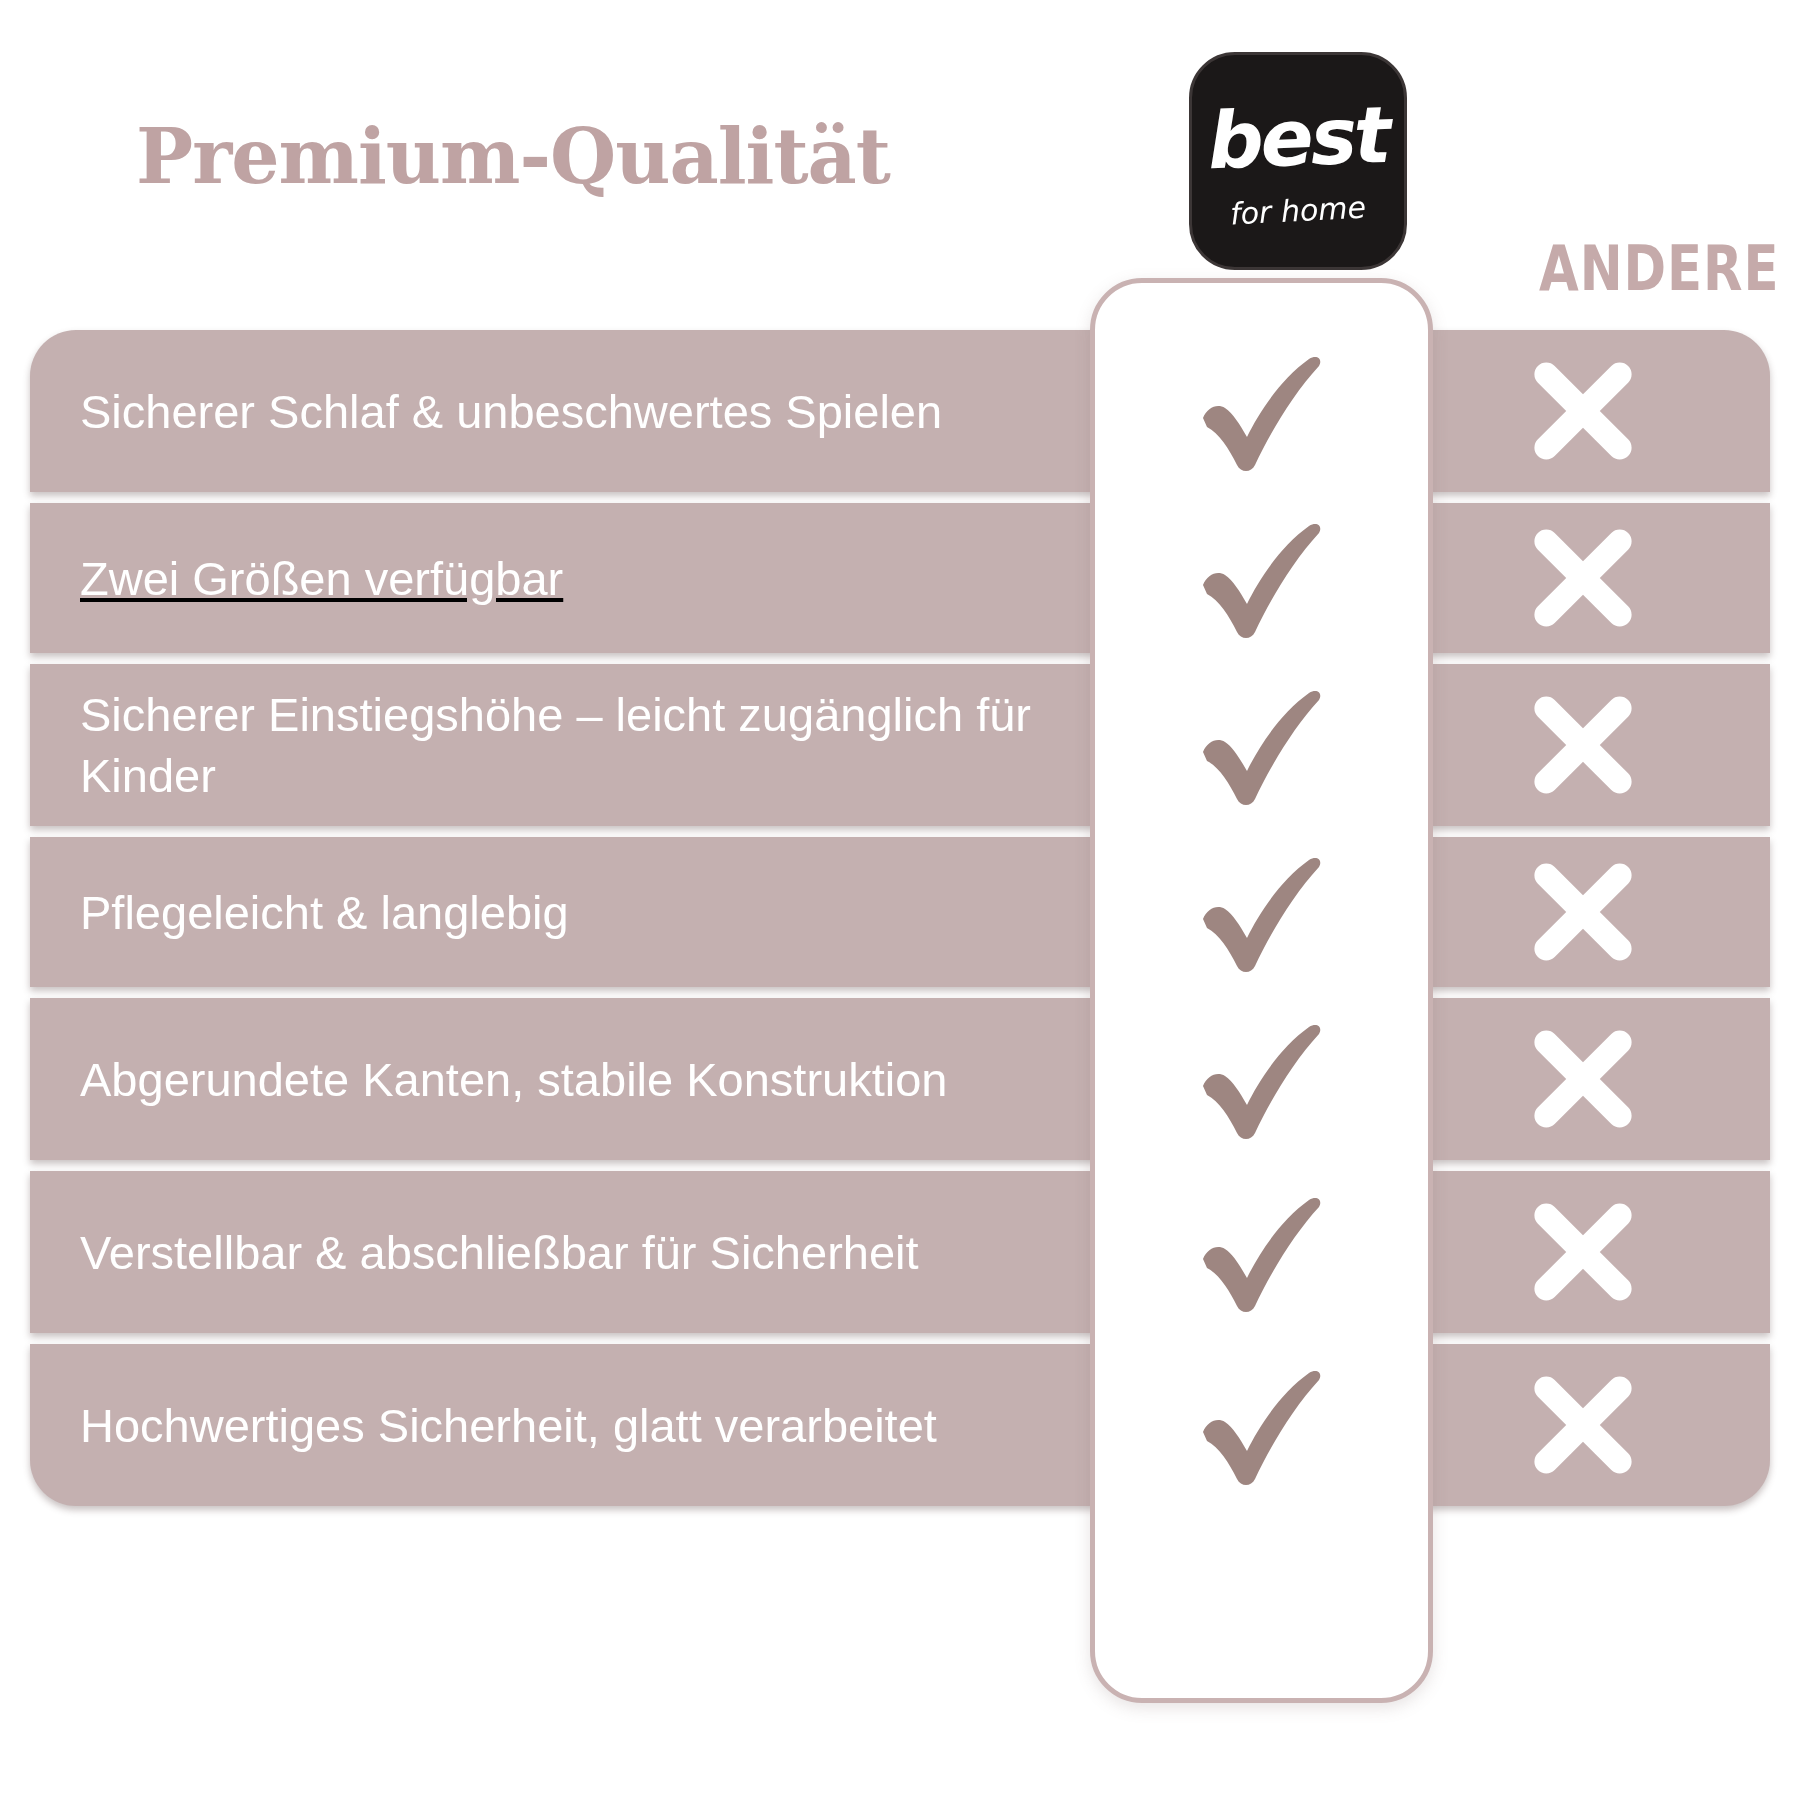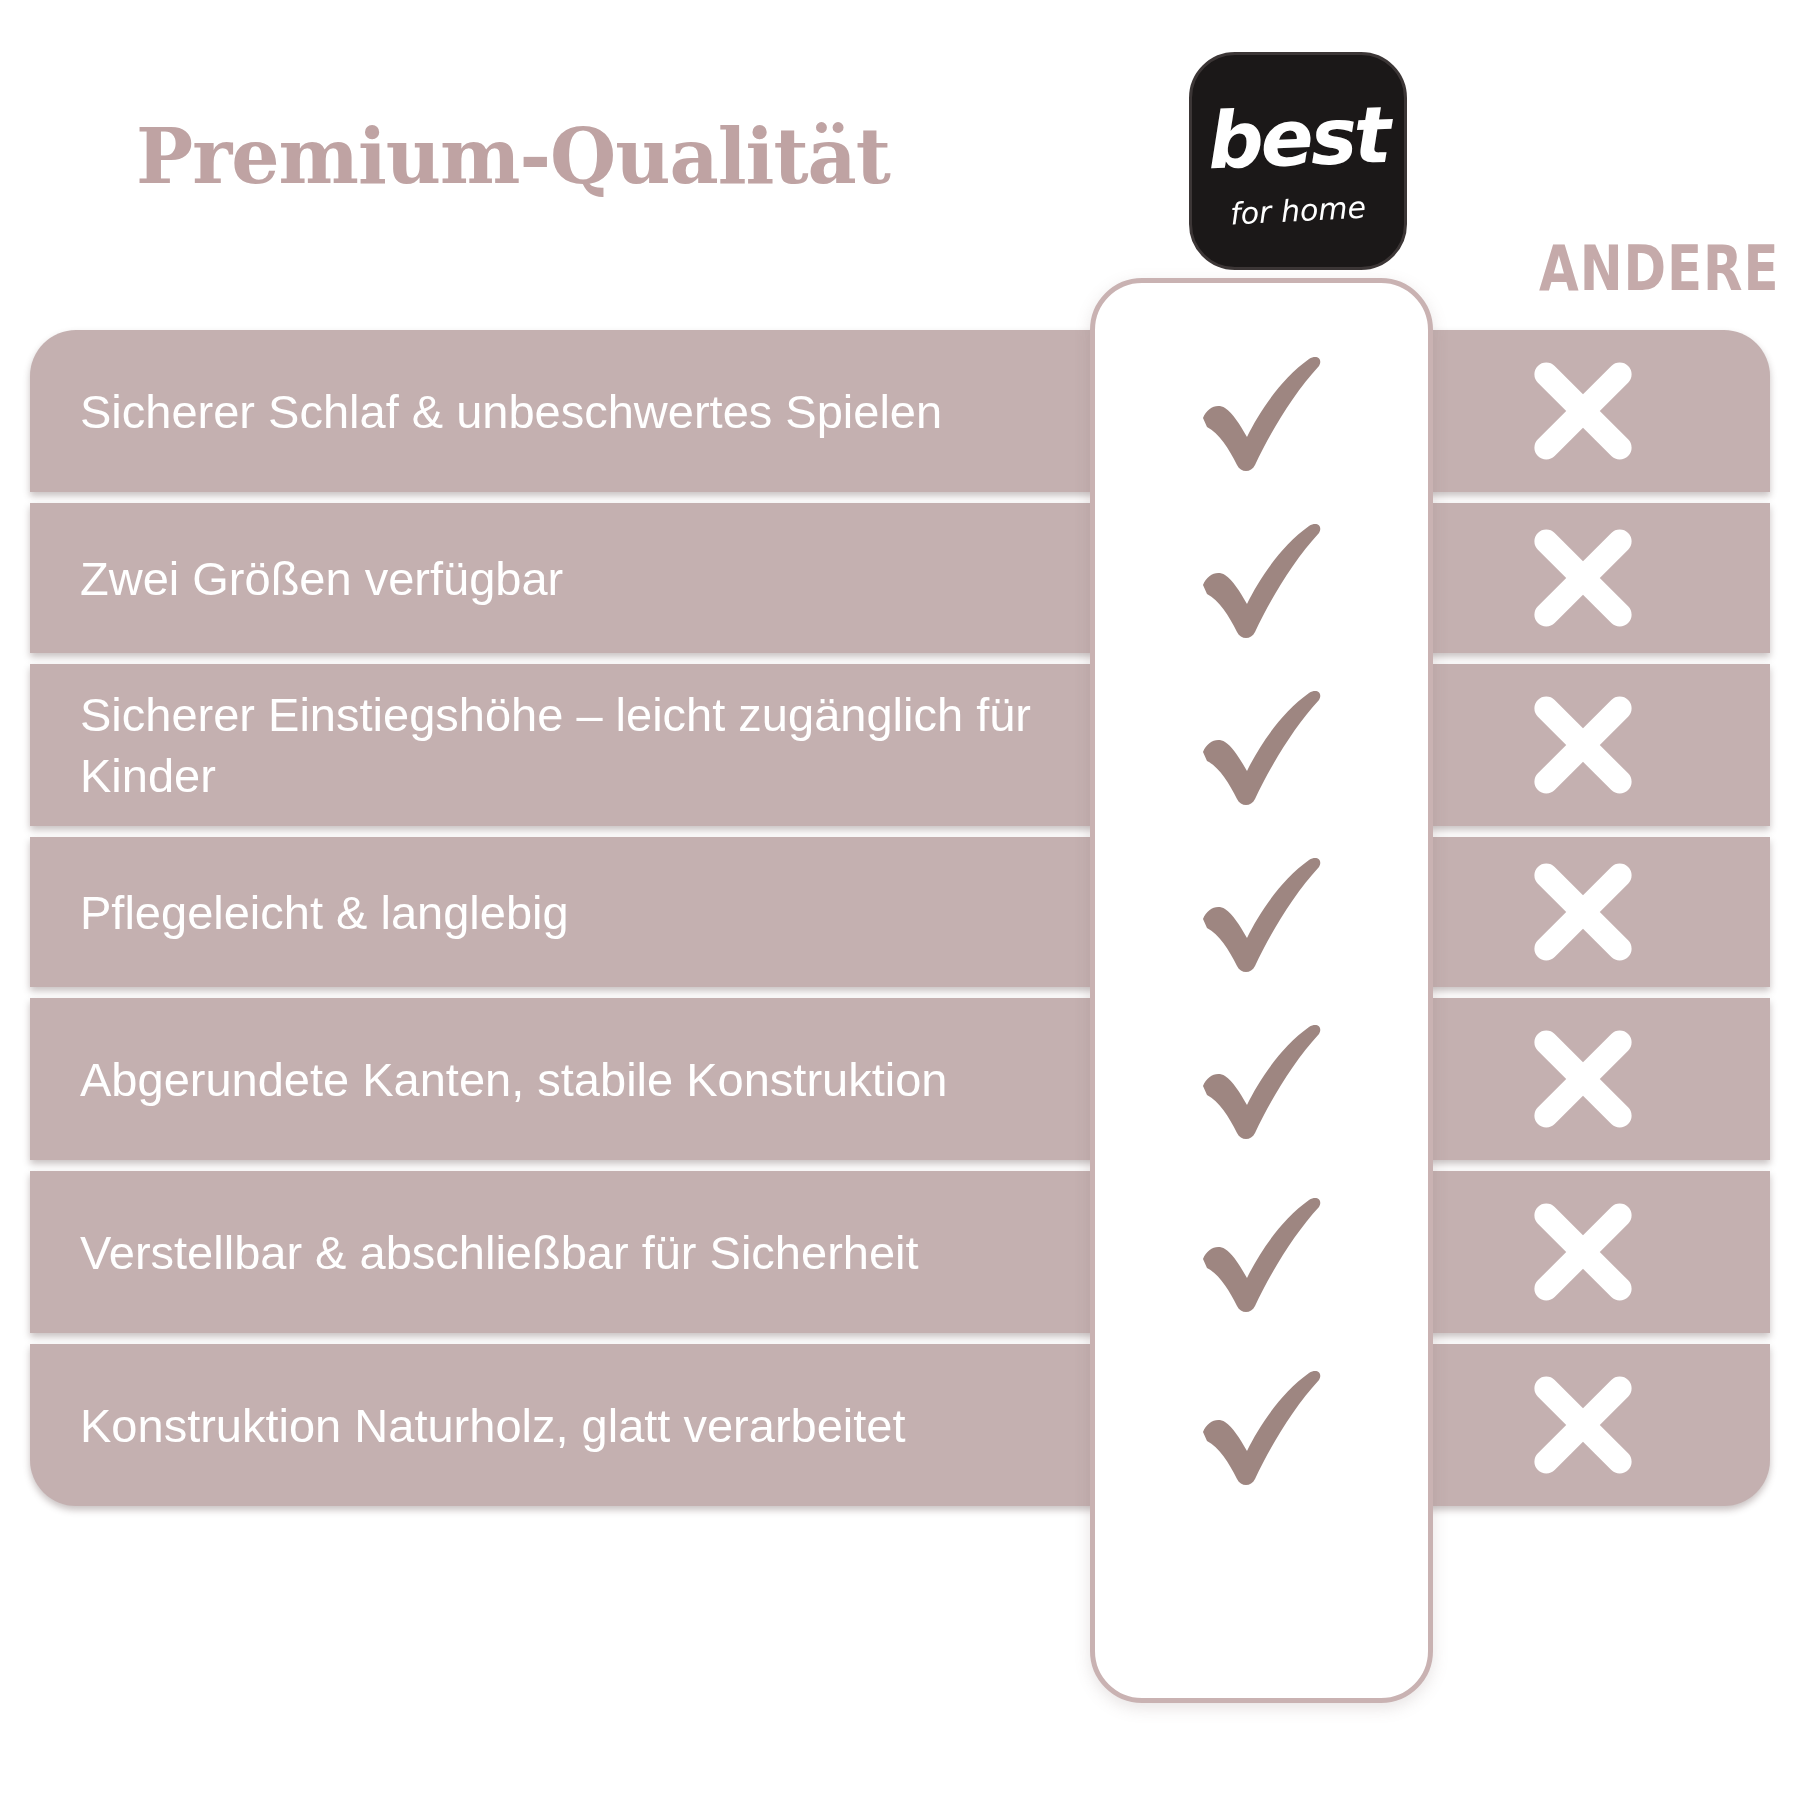--- a/index.html
+++ b/index.html
@@ -191,21 +191,21 @@
       <div class="cell-check"></div>
       <div class="cell-cross">
         <span>
           <svg class="cross-glyph" width="108" height="108" viewBox="0 0 100 100">
             <line x1="16" y1="16" x2="84" y2="84" stroke="#ffffff" stroke-width="22" stroke-linecap="round"></line>
             <line x1="84" y1="16" x2="16" y2="84" stroke="#ffffff" stroke-width="22" stroke-linecap="round"></line>
           </svg>
         </span>
       </div>
     </div>
-    <div class="row" style="height: 150px;">
+    <div class="row" style="height: 150px; text-decoration: underline;">
       <div class="row-label">Zwei Größen verfügbar</div>
       <div class="cell-check"></div>
       <div class="cell-cross">
         <span>
           <svg class="cross-glyph" width="108" height="108" viewBox="0 0 100 100">
             <line x1="16" y1="16" x2="84" y2="84" stroke="#ffffff" stroke-width="22" stroke-linecap="round"></line>
             <line x1="84" y1="16" x2="16" y2="84" stroke="#ffffff" stroke-width="22" stroke-linecap="round"></line>
           </svg>
         </span>
       </div>
@@ -252,21 +252,21 @@
       <div class="cell-cross">
         <span>
           <svg class="cross-glyph" width="108" height="108" viewBox="0 0 100 100">
             <line x1="16" y1="16" x2="84" y2="84" stroke="#ffffff" stroke-width="22" stroke-linecap="round"></line>
             <line x1="84" y1="16" x2="16" y2="84" stroke="#ffffff" stroke-width="22" stroke-linecap="round"></line>
           </svg>
         </span>
       </div>
     </div>
     <div class="row last" style="height: 162px;">
-      <div class="row-label">Konstruktion Naturholz, glatt verarbeitet</div>
+      <div class="row-label">Hochwertiges Sicherheit, glatt verarbeitet</div>
       <div class="cell-check"></div>
       <div class="cell-cross">
         <span>
           <svg class="cross-glyph" width="108" height="108" viewBox="0 0 100 100">
             <line x1="16" y1="16" x2="84" y2="84" stroke="#ffffff" stroke-width="22" stroke-linecap="round"></line>
             <line x1="84" y1="16" x2="16" y2="84" stroke="#ffffff" stroke-width="22" stroke-linecap="round"></line>
           </svg>
         </span>
       </div>
     </div>

